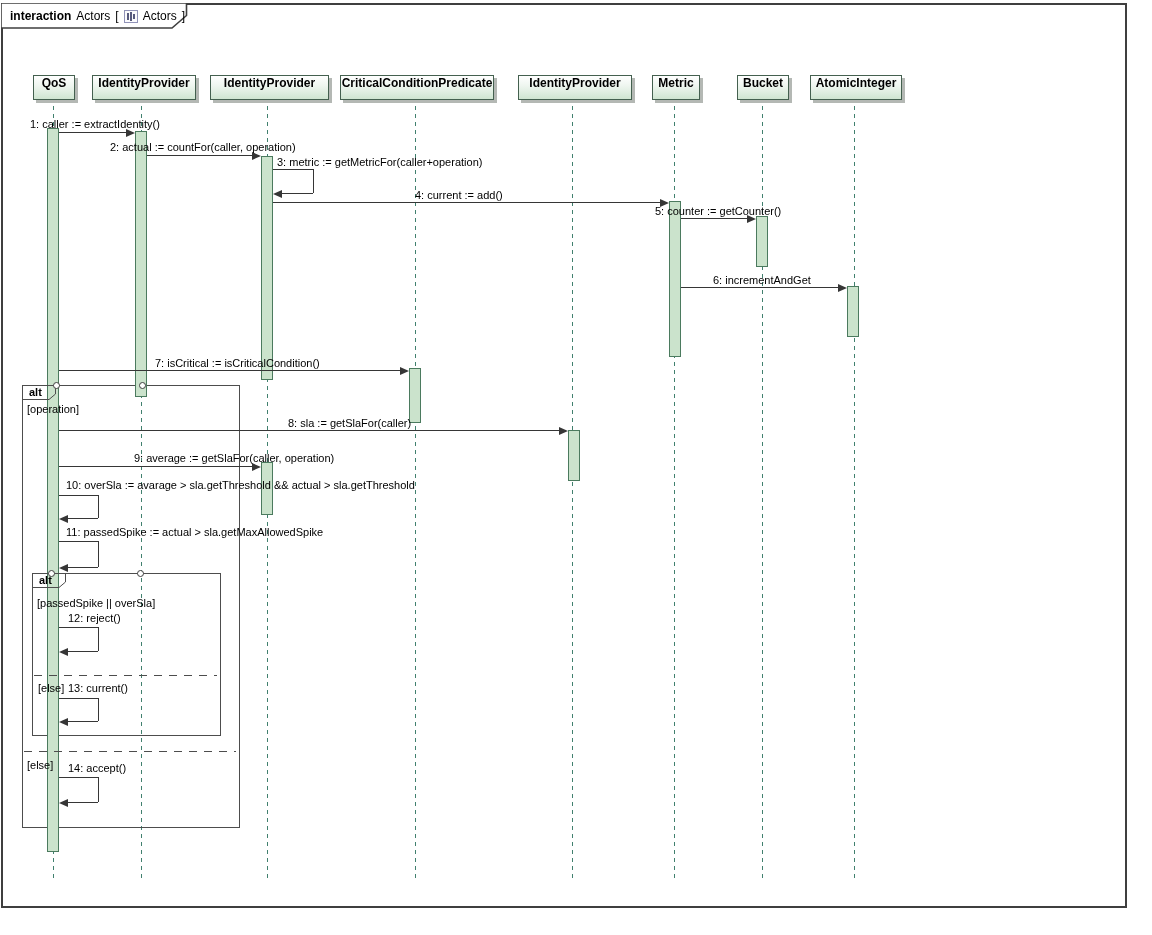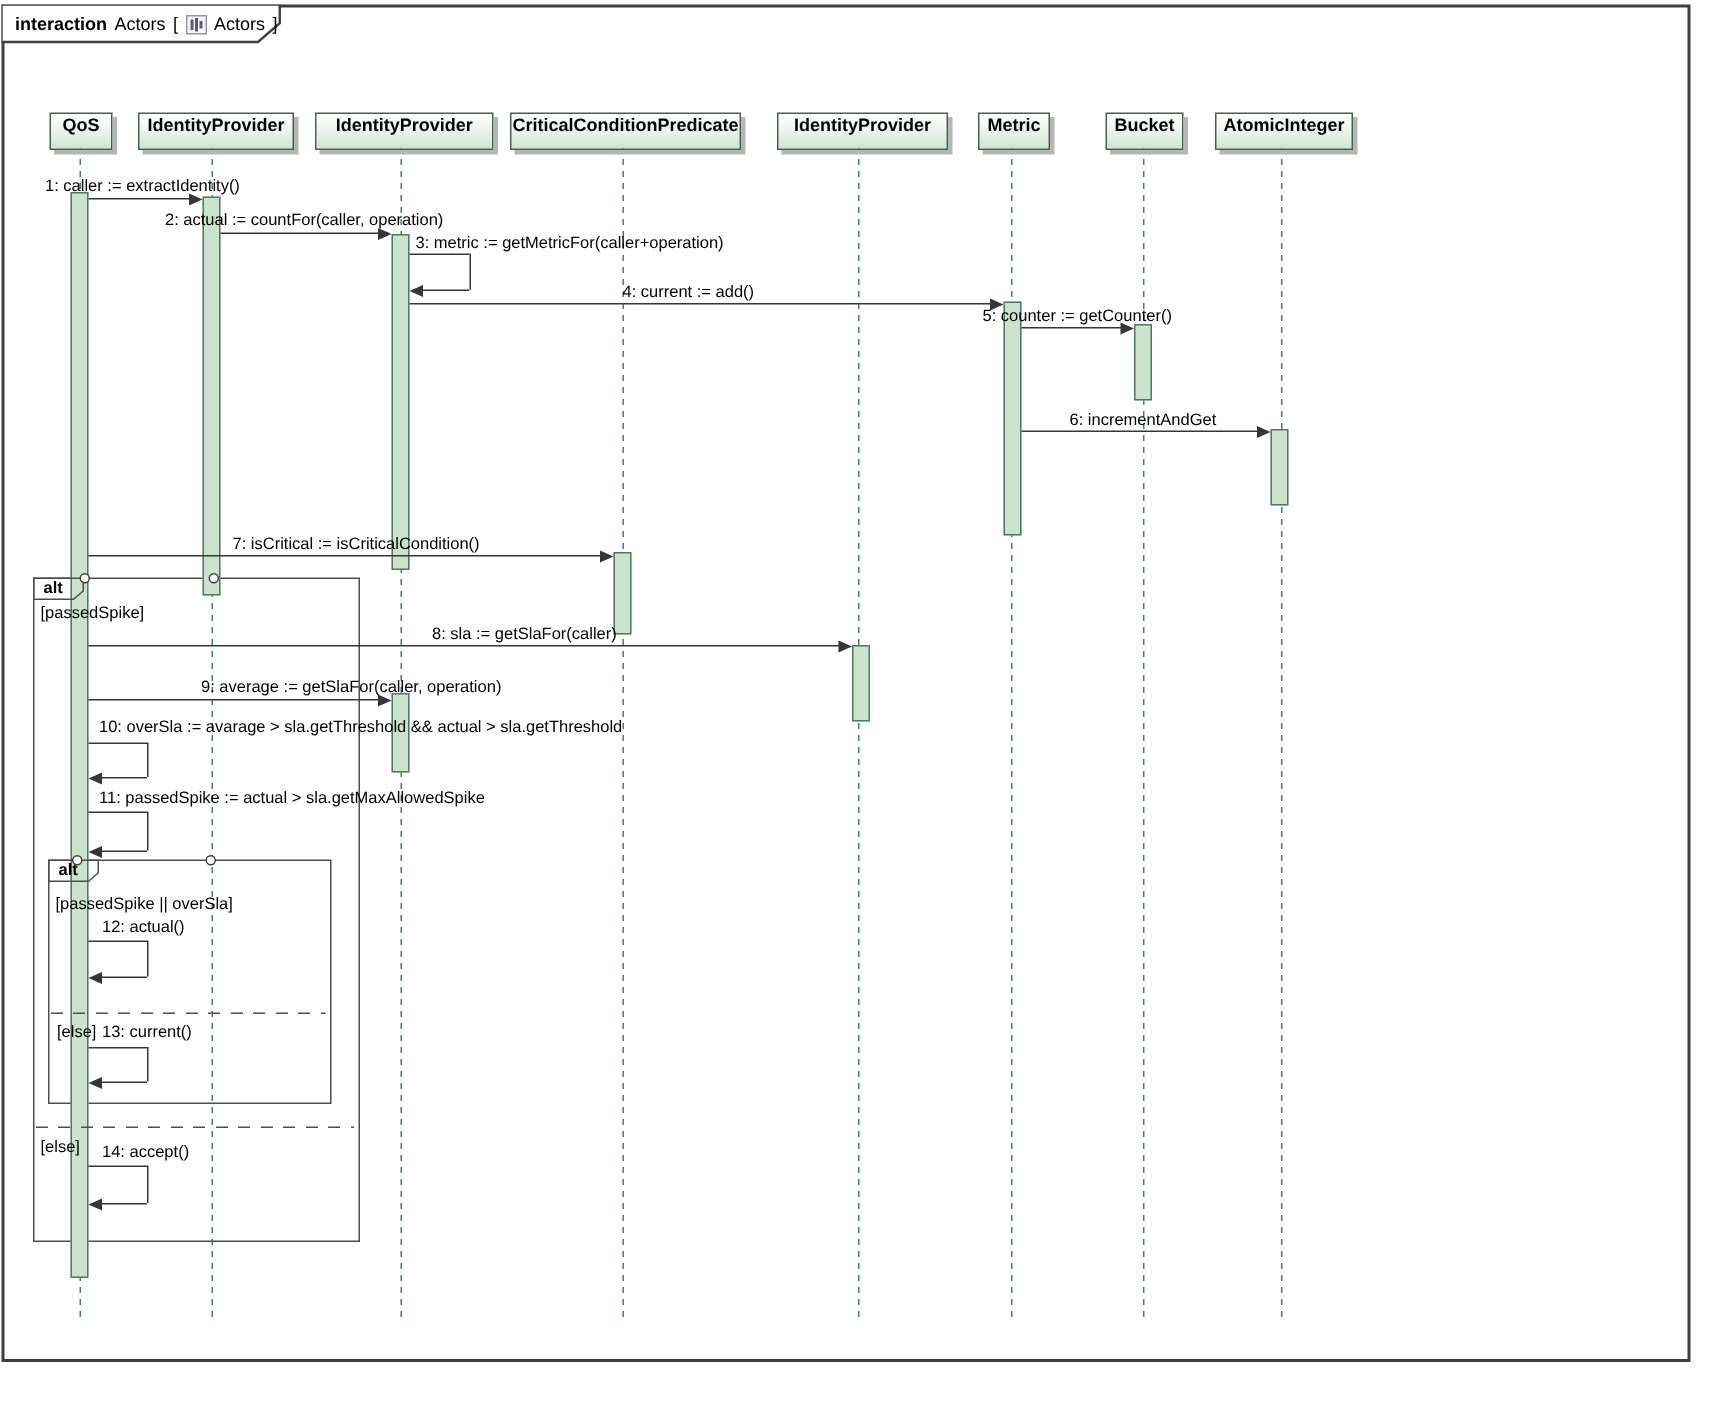--- a/index.html
+++ b/index.html
@@ -61,21 +61,21 @@
       <div style="position: absolute; left: 669px; top: 201px; width: 12px; height: 156px; background: rgb(203, 227, 204); border: 1px solid rgb(75, 122, 94); box-sizing: border-box;"></div>
       <div style="position: absolute; left: 756px; top: 216px; width: 12px; height: 51px; background: rgb(203, 227, 204); border: 1px solid rgb(75, 122, 94); box-sizing: border-box;"></div>
       <div style="position: absolute; left: 847px; top: 286px; width: 12px; height: 51px; background: rgb(203, 227, 204); border: 1px solid rgb(75, 122, 94); box-sizing: border-box;"></div>
       <div style="position: absolute; left: 409px; top: 368px; width: 12px; height: 55px; background: rgb(203, 227, 204); border: 1px solid rgb(75, 122, 94); box-sizing: border-box;"></div>
       <div style="position: absolute; left: 568px; top: 430px; width: 12px; height: 51px; background: rgb(203, 227, 204); border: 1px solid rgb(75, 122, 94); box-sizing: border-box;"></div>
       <div style="position: absolute; left: 261px; top: 462px; width: 12px; height: 53px; background: rgb(203, 227, 204); border: 1px solid rgb(75, 122, 94); box-sizing: border-box;"></div>
       <svg width="36" height="17" style="position: absolute; left: 22px; top: 385px; overflow: visible;">
         <path d="M0.5,0.5 H33.5 V9 L27,14.5 H0.5 Z" fill="none" stroke="#4d4d4d"></path>
       </svg>
       <div style="position: absolute; left: 29px; top: 386px; font: bold 11px &quot;Liberation Sans&quot;, sans-serif;">alt</div>
-      <div style="position: absolute; left: 27px; top: 403px; font: 11px &quot;Liberation Sans&quot;, sans-serif; white-space: nowrap;">[passedSpike]</div>
+      <div style="position: absolute; left: 27px; top: 403px; font: 11px &quot;Liberation Sans&quot;, sans-serif; white-space: nowrap;">[operation]</div>
       <div style="position: absolute; left: 27px; top: 759px; font: 11px &quot;Liberation Sans&quot;, sans-serif; white-space: nowrap;">[else]</div>
       <div style="position: absolute; left: 24px; top: 751px; width: 212px; height: 1px; background: repeating-linear-gradient(90deg, rgb(77, 77, 77) 0px, rgb(77, 77, 77) 8px, transparent 8px, transparent 15px);"></div>
       <div style="position: absolute; left: 52.5px; top: 381.5px; width: 7px; height: 7px; border-radius: 50%; background: rgb(255, 255, 255); border: 1px solid rgb(63, 63, 63); box-sizing: border-box;"></div>
       <div style="position: absolute; left: 138.5px; top: 381.5px; width: 7px; height: 7px; border-radius: 50%; background: rgb(255, 255, 255); border: 1px solid rgb(63, 63, 63); box-sizing: border-box;"></div>
       <svg width="36" height="17" style="position: absolute; left: 32px; top: 573px; overflow: visible;">
         <path d="M0.5,0.5 H33.5 V9 L27,14.5 H0.5 Z" fill="none" stroke="#4d4d4d"></path>
       </svg>
       <div style="position: absolute; left: 39px; top: 574px; font: bold 11px &quot;Liberation Sans&quot;, sans-serif;">alt</div>
       <div style="position: absolute; left: 37px; top: 597px; font: 11px &quot;Liberation Sans&quot;, sans-serif; white-space: nowrap;">[passedSpike || overSla]</div>
       <div style="position: absolute; left: 38px; top: 682px; font: 11px &quot;Liberation Sans&quot;, sans-serif; white-space: nowrap;">[else]</div>
@@ -118,21 +118,21 @@
       <div style="position: absolute; left: 66px; top: 479px; font: 11px &quot;Liberation Sans&quot;, sans-serif; white-space: nowrap;">10: overSla := avarage &gt; sla.getThreshold &amp;&amp; actual &gt; sla.getThreshold</div>
       <div style="position: absolute; left: 59px; top: 541px; width: 39px; height: 1px; background: rgb(54, 54, 54);"></div>
       <div style="position: absolute; left: 98px; top: 541px; width: 1px; height: 26px; background: rgb(54, 54, 54);"></div>
       <div style="position: absolute; left: 67px; top: 567px; width: 31px; height: 1px; background: rgb(54, 54, 54);"></div>
       <div style="position: absolute; left: 59px; top: 563.5px; width: 0px; height: 0px; border-top: 4px solid transparent; border-bottom: 4px solid transparent; border-right: 9px solid rgb(54, 54, 54);"></div>
       <div style="position: absolute; left: 66px; top: 526px; font: 11px &quot;Liberation Sans&quot;, sans-serif; white-space: nowrap;">11: passedSpike := actual &gt; sla.getMaxAllowedSpike</div>
       <div style="position: absolute; left: 59px; top: 627px; width: 39px; height: 1px; background: rgb(54, 54, 54);"></div>
       <div style="position: absolute; left: 98px; top: 627px; width: 1px; height: 24px; background: rgb(54, 54, 54);"></div>
       <div style="position: absolute; left: 67px; top: 651px; width: 31px; height: 1px; background: rgb(54, 54, 54);"></div>
       <div style="position: absolute; left: 59px; top: 647.5px; width: 0px; height: 0px; border-top: 4px solid transparent; border-bottom: 4px solid transparent; border-right: 9px solid rgb(54, 54, 54);"></div>
-      <div style="position: absolute; left: 68px; top: 612px; font: 11px &quot;Liberation Sans&quot;, sans-serif; white-space: nowrap;">12: actual()</div>
+      <div style="position: absolute; left: 68px; top: 612px; font: 11px &quot;Liberation Sans&quot;, sans-serif; white-space: nowrap;">12: reject()</div>
       <div style="position: absolute; left: 59px; top: 698px; width: 39px; height: 1px; background: rgb(54, 54, 54);"></div>
       <div style="position: absolute; left: 98px; top: 698px; width: 1px; height: 23px; background: rgb(54, 54, 54);"></div>
       <div style="position: absolute; left: 67px; top: 721px; width: 31px; height: 1px; background: rgb(54, 54, 54);"></div>
       <div style="position: absolute; left: 59px; top: 717.5px; width: 0px; height: 0px; border-top: 4px solid transparent; border-bottom: 4px solid transparent; border-right: 9px solid rgb(54, 54, 54);"></div>
       <div style="position: absolute; left: 68px; top: 682px; font: 11px &quot;Liberation Sans&quot;, sans-serif; white-space: nowrap;">13: current()</div>
       <div style="position: absolute; left: 59px; top: 777px; width: 39px; height: 1px; background: rgb(54, 54, 54);"></div>
       <div style="position: absolute; left: 98px; top: 777px; width: 1px; height: 25px; background: rgb(54, 54, 54);"></div>
       <div style="position: absolute; left: 67px; top: 802px; width: 31px; height: 1px; background: rgb(54, 54, 54);"></div>
       <div style="position: absolute; left: 59px; top: 798.5px; width: 0px; height: 0px; border-top: 4px solid transparent; border-bottom: 4px solid transparent; border-right: 9px solid rgb(54, 54, 54);"></div>
       <div style="position: absolute; left: 68px; top: 762px; font: 11px &quot;Liberation Sans&quot;, sans-serif; white-space: nowrap;">14: accept()</div>

